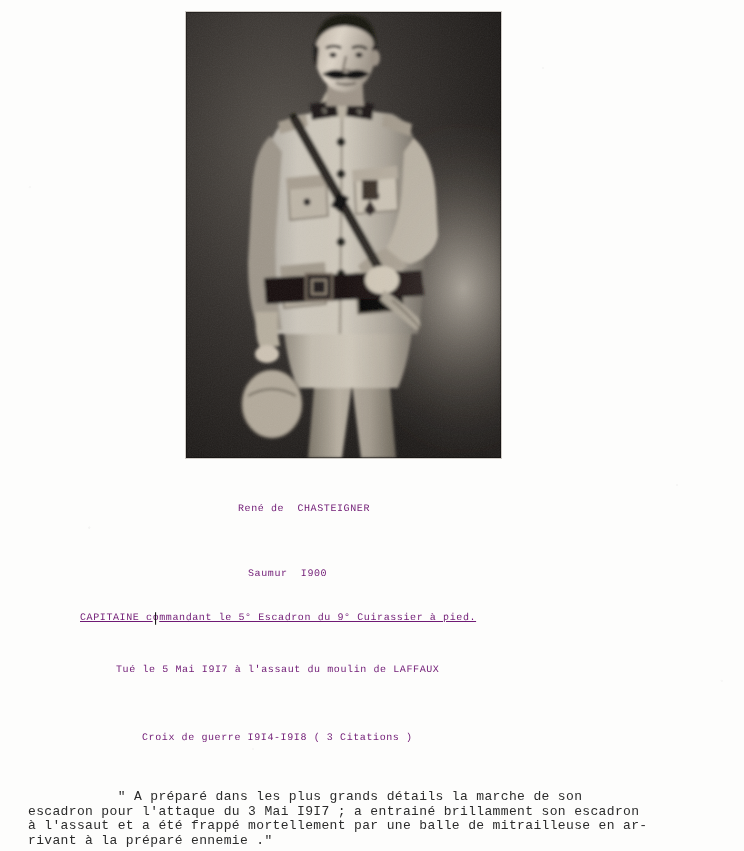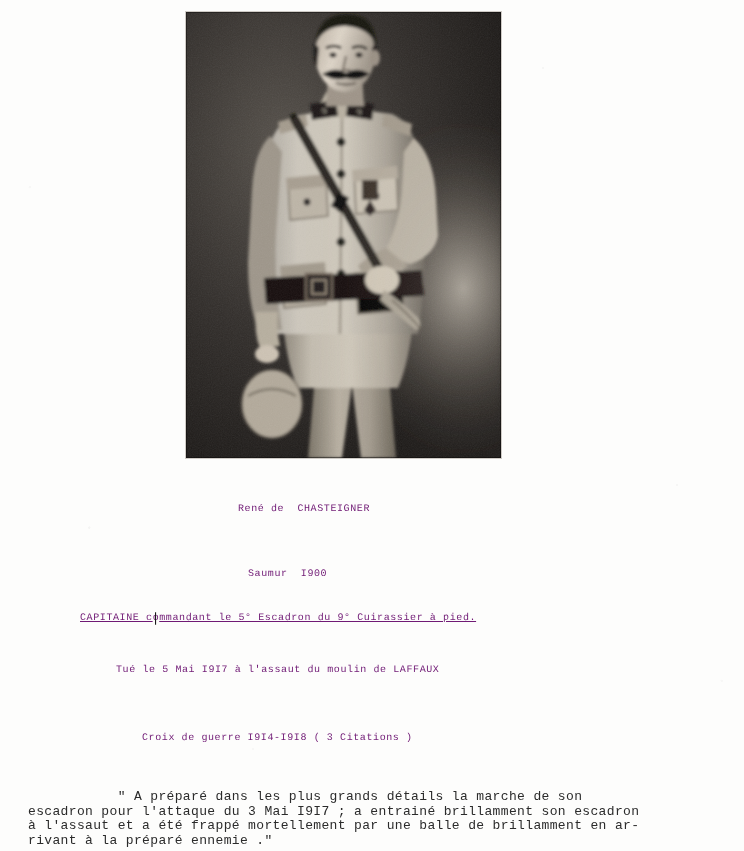--- a/index.html
+++ b/index.html
@@ -251,17 +251,17 @@
   <div class="typed l-year">Saumur  I900</div>
 
   <div class="typed l-rank"><span>CAPITAINE c</span><span class="overstrike">o</span><span>mmandant le 5° Escadron du 9° Cuirassier à pied.</span></div>
 
   <div class="typed l-killed">Tué le 5 Mai I9I7 à l'assaut du moulin de LAFFAUX</div>
 
   <div class="typed l-medal">Croix de guerre I9I4-I9I8 ( 3 Citations )</div>
 
   <div id="citation"><span>           " A préparé dans les plus grands détails la marche de son</span>
 <span>escadron pour l'attaque du 3 Mai I9I7 ; a entrainé brillamment son escadron</span>
-<span>à l'assaut et a été frappé mortellement par une balle de brillamment en ar-</span>
+<span>à l'assaut et a été frappé mortellement par une balle de mitrailleuse en ar-</span>
 <span>rivant à la préparé ennemie ."</span></div>
 
   <div id="grain"></div>
 </div>
 
 </body></html>

